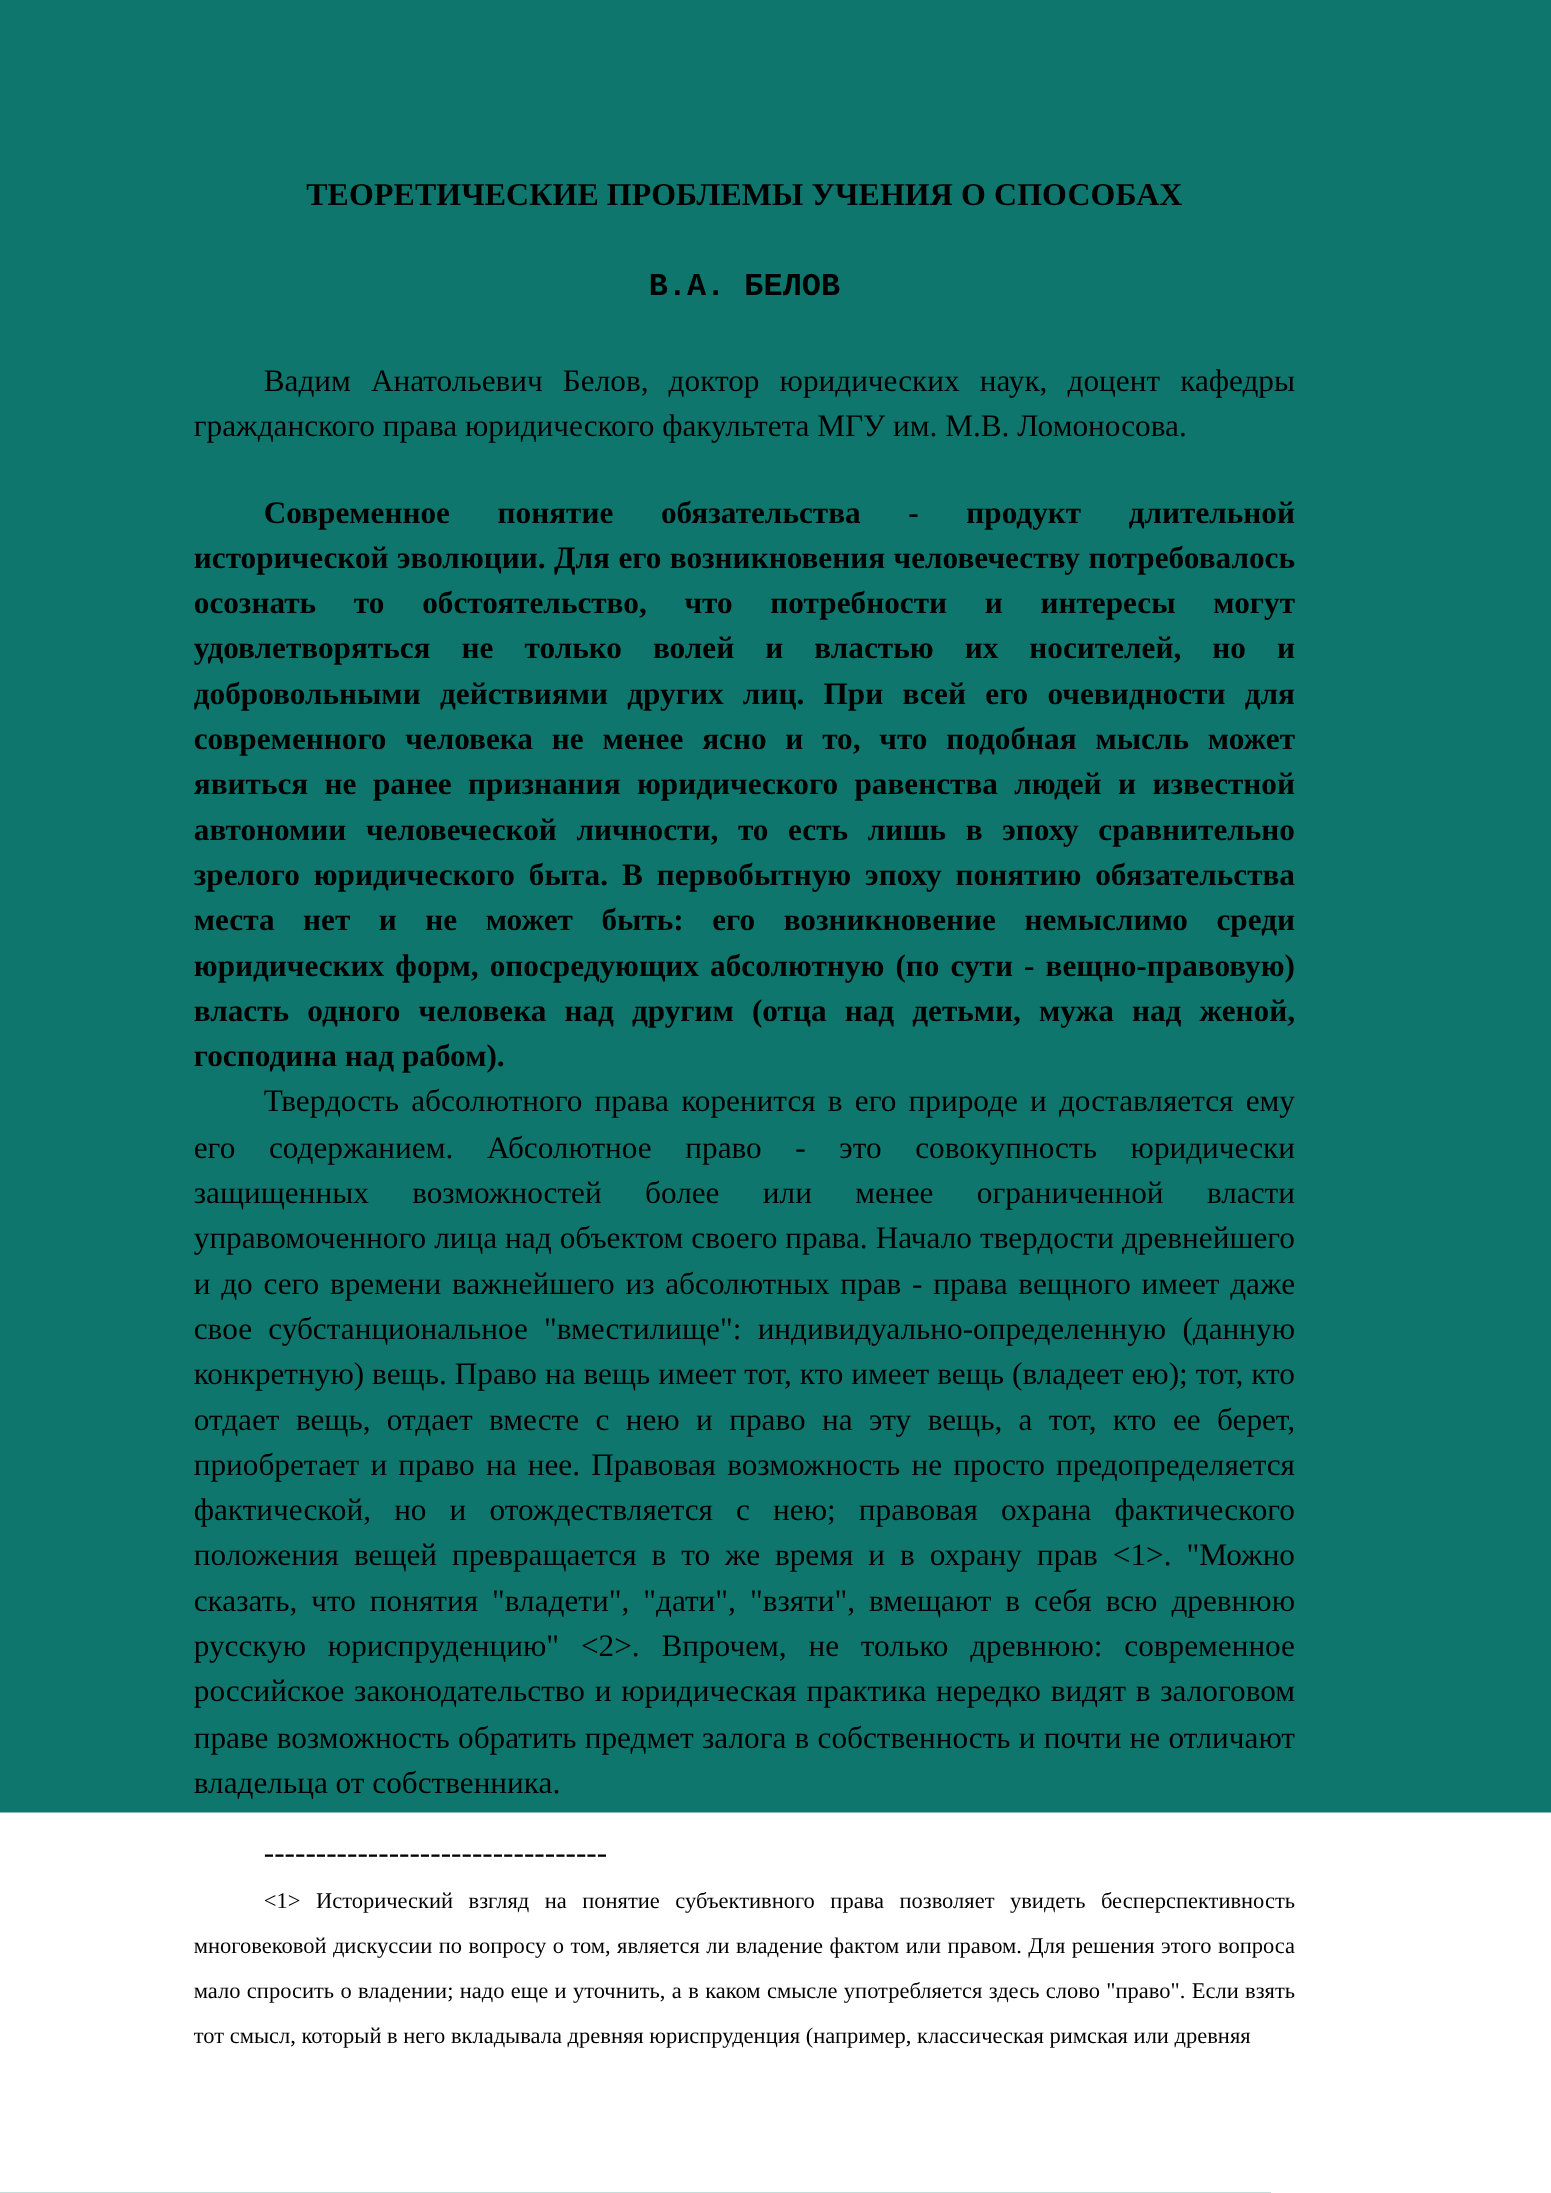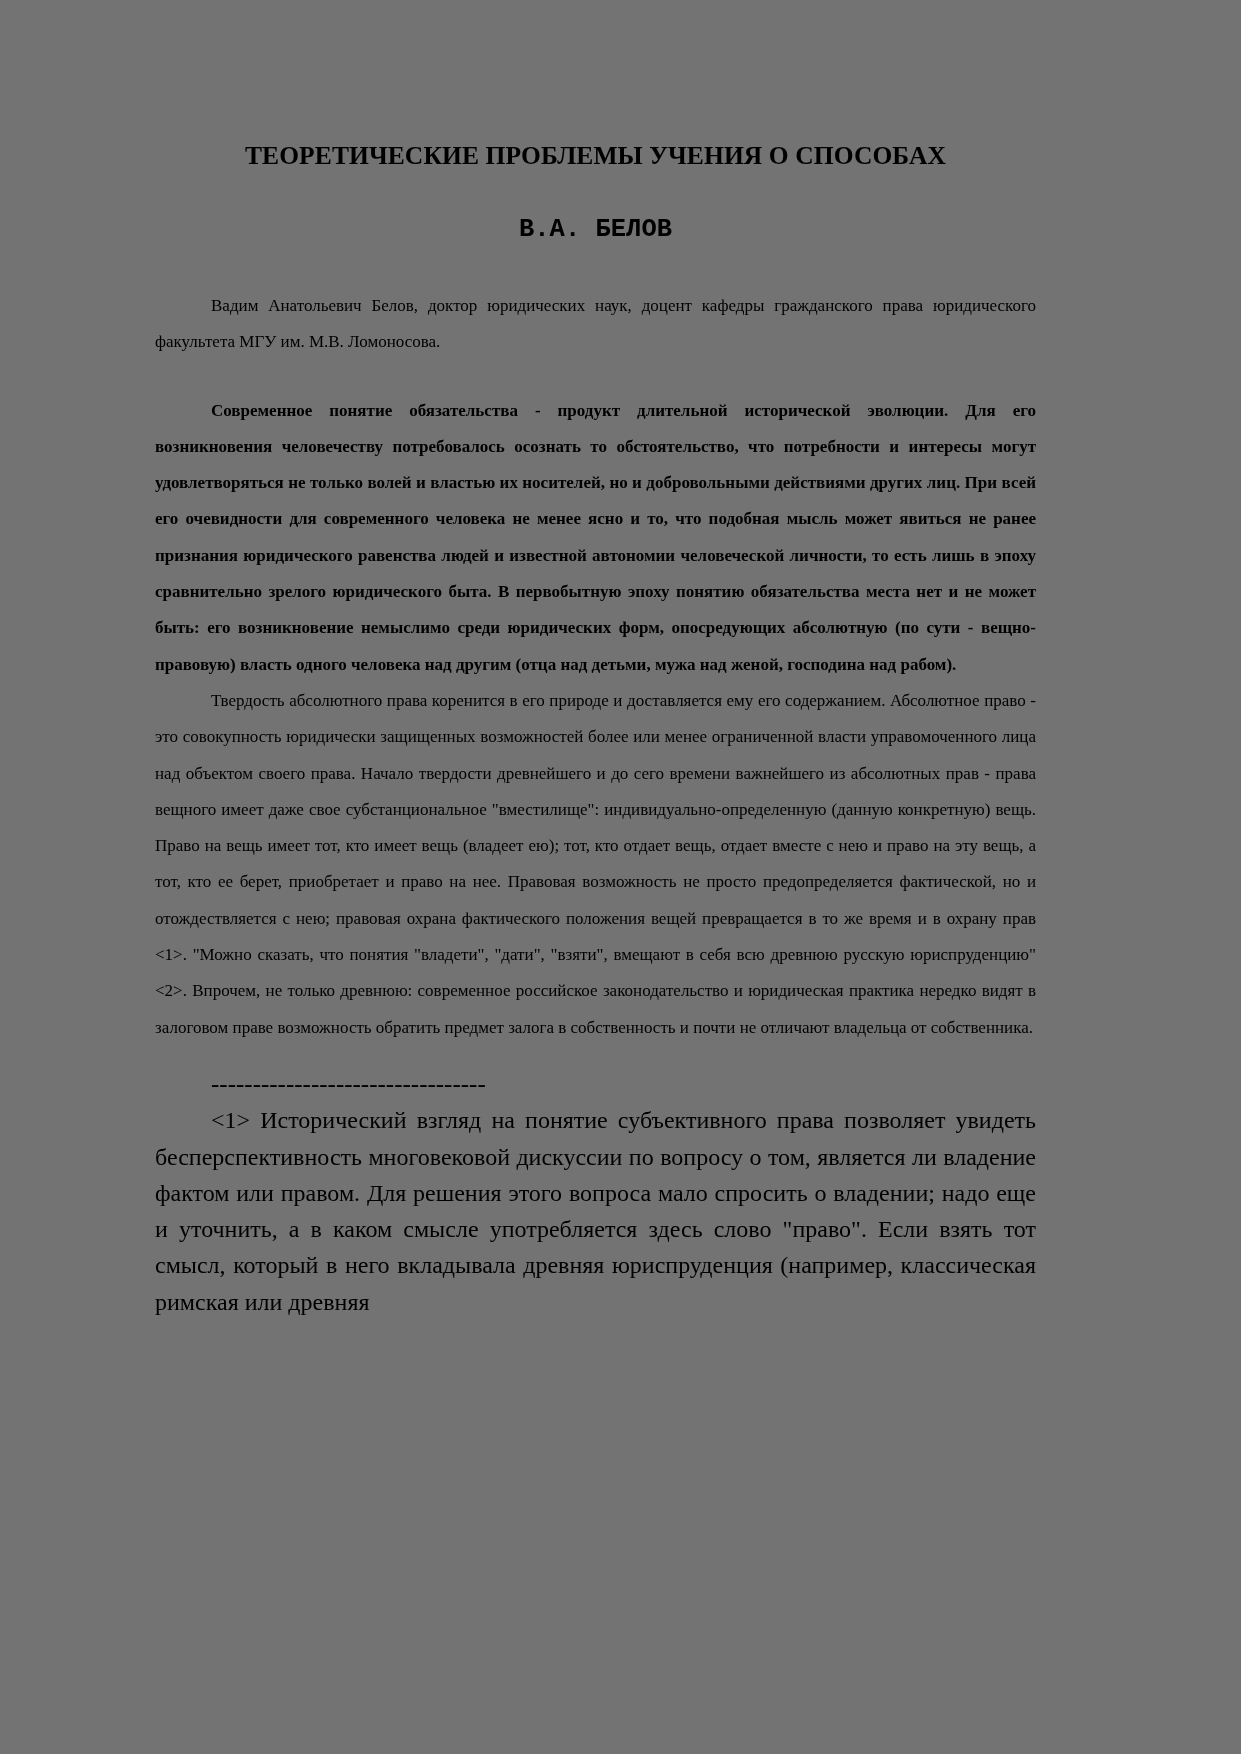--- a/index.html
+++ b/index.html
@@ -10,22 +10,22 @@
   body {
     width: 1241px;
     height: 1754px;
     font-family: "Liberation Serif", "DejaVu Serif", serif;
     color: #000000;
     overflow: hidden;
   }
   .page {
     position: relative;
     width: 1241px;
-    height: 1754px;
-    background: #737373;
+    height: 1450px;
+    background: #0f766e;
     box-sizing: border-box;
     padding: 0;
   }
   .content {
     position: absolute;
     left: 155px;
     top: 0;
     width: 881px;
   }
   .doc-title {
@@ -44,21 +44,21 @@
   .author {
     font-size: 25.5px;
     font-weight: bold;
     text-align: center;
     line-height: 36px;
     margin: 0;
     padding-top: 38px;
     font-family: Liberation Mono, monospace;
   }
   p.body-par {
-    font-size: 17px;
+    font-size: 25px;
     line-height: 36.3px;
     text-align: justify;
     text-justify: inter-word;
     margin: 0;
     text-indent: 56px;
     hyphens: none;
     word-spacing: 0px;
   }
   p.affiliation {
     padding-top: 40px;
@@ -70,21 +70,21 @@
   .sep-rule {
     font-size: 25px;
     line-height: 36.3px;
     margin: 0;
     padding-top: 20px;
     padding-left: 56px;
     letter-spacing: 0px;
     white-space: nowrap;
   }
   .footnote-par {
-    font-size: 24px;
+    font-size: 18px;
     line-height: 36.3px;
     text-align: justify;
     margin: 0;
     text-indent: 56px;
   }
 </style>
 </head>
 <body>
 
 <div class="page">

